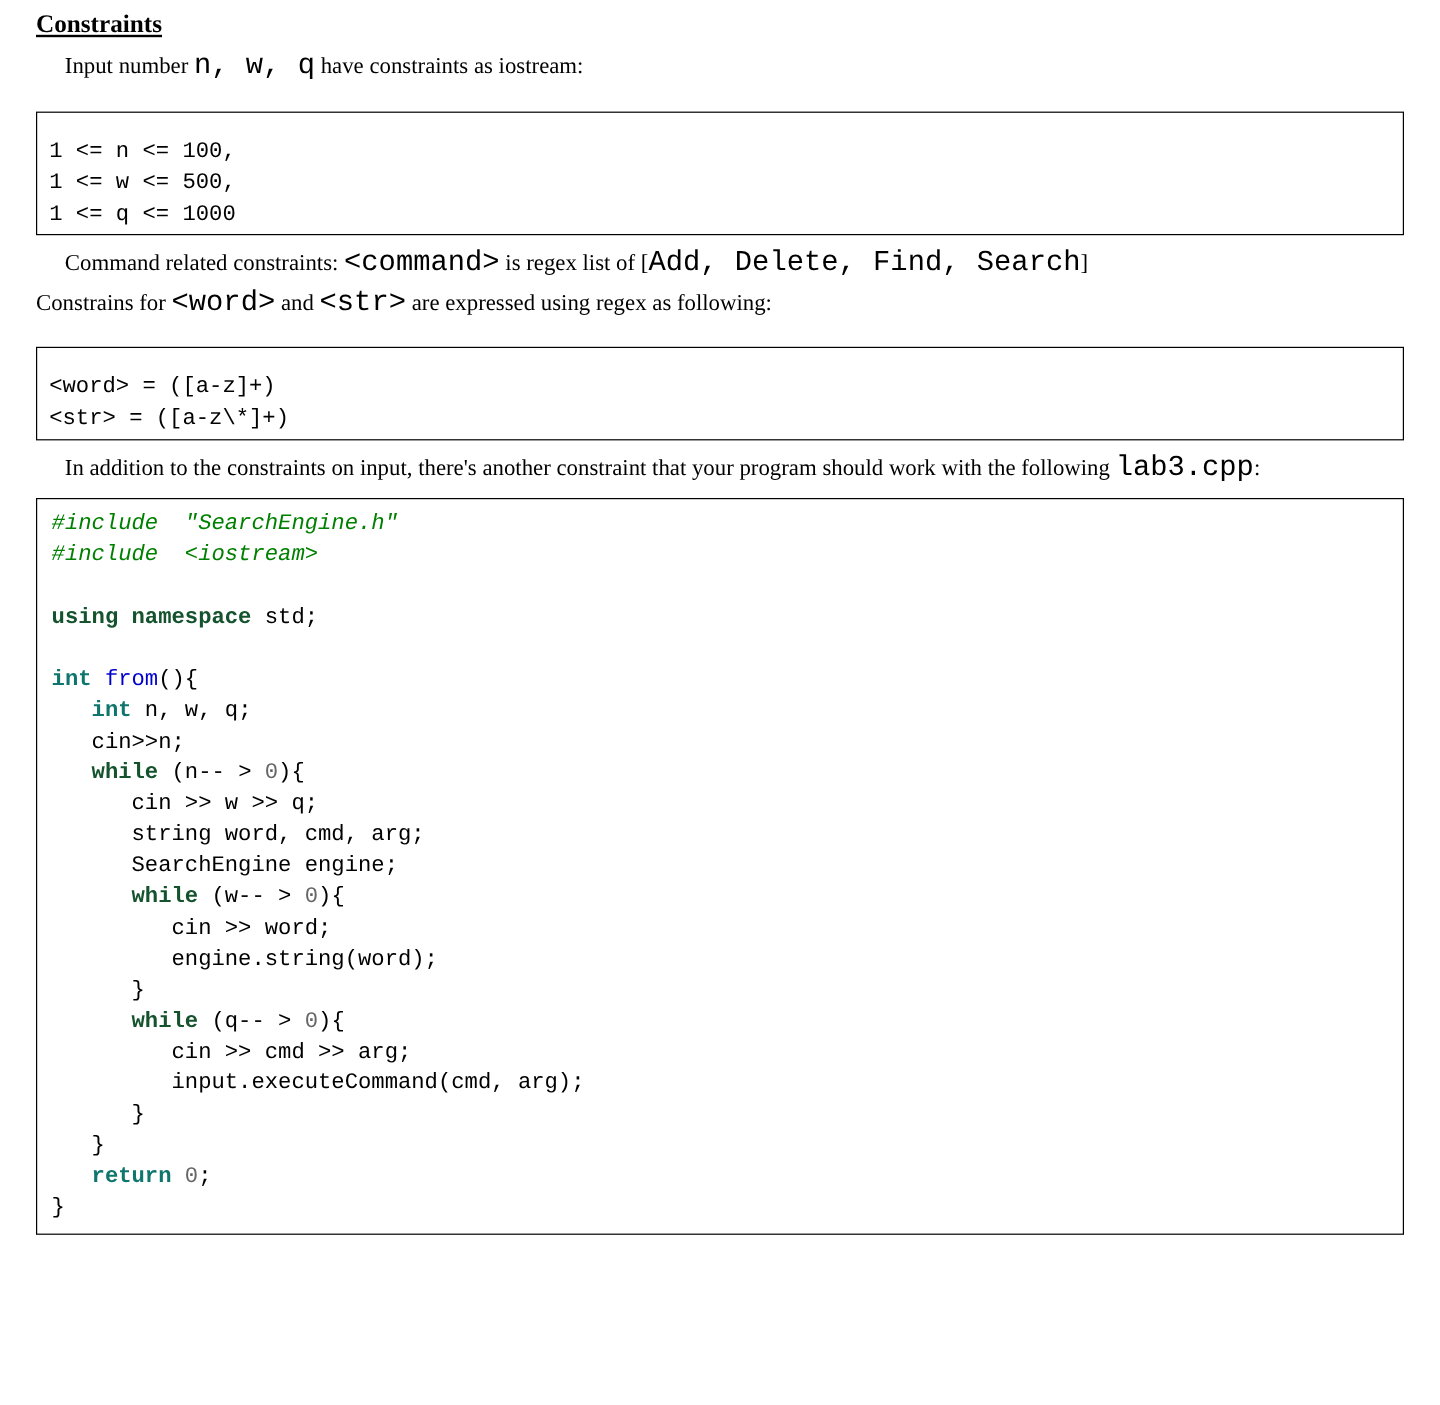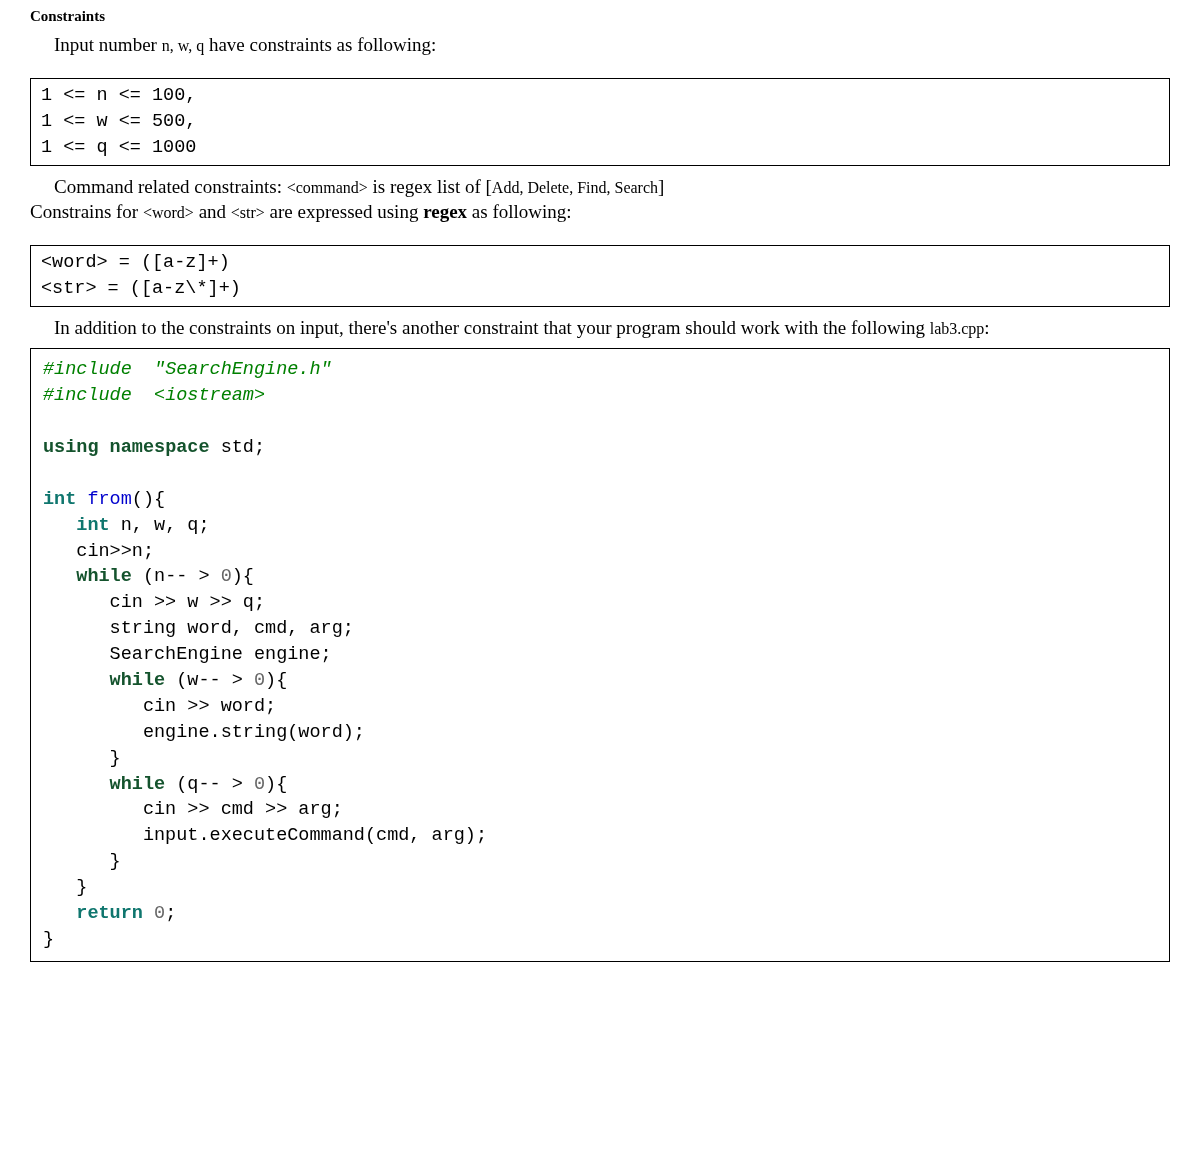--- a/index.html
+++ b/index.html
@@ -7,42 +7,43 @@
     font-size: 19px;
     line-height: 1.35;
     color: #000;
     background: #fff;
     margin: 0;
     padding: 6px 30px 20px 30px;
     width: 1140px;
   }
   .section-title {
     font-weight: bold;
-    font-size: 15px;
+    font-size: 21px;
     margin: 0 0 6px 0;
+    text-decoration: underline;
   }
   .para {
     margin: 4px 0 8px 0;
     text-indent: 24px;
   }
   .para-justify {
     text-align: justify;
   }
   .tt {
-    font-family: Liberation Serif, serif;
-    font-size: 16px;
+    font-family: Liberation Mono, monospace;
+    font-size: 24px;
     margin-top: 28px;
   }
   .bold {
-    font-weight: bold;
+    font-weight: normal;
     text-align: right;
   }
   .box {
     border: 1px solid #000;
-    padding: 4px 10px 4px 10px;
+    padding: 20px 10px 4px 10px;
     margin: 20px 0 8px 0;
     font-family: "Courier New", Courier, monospace;
     font-size: 18.5px;
     white-space: pre;
     line-height: 1.4;
   }
   .codebox {
     border: 1px solid #000;
     padding: 8px 12px 8px 12px;
     margin: 6px 0 0 0;
@@ -57,21 +58,21 @@
   .c-int   { color: #0f766e; font-weight: bold; }
   .c-func  { color: #0000cd; }
   .c-num   { color: #666666; }
 </style>
 </head>
 <body>
 
 <div class="section-title">Constraints</div>
 
 <p class="para">
-  <span>Input number </span><span class="tt">n, w, q</span><span> have constraints as following:</span>
+  <span>Input number </span><span class="tt">n, w, q</span><span> have constraints as iostream:</span>
 </p>
 
 <div class="box">1 &lt;= n &lt;= 100,
 1 &lt;= w &lt;= 500,
 1 &lt;= q &lt;= 1000</div>
 
 <p class="para" style="text-indent:24px; margin-bottom:2px;">
   <span>Command related constraints: </span><span class="tt">&lt;command&gt;</span><span> is regex list of [</span><span class="tt">Add, Delete, Find, Search</span><span>]</span><br>
   <span>Constrains for </span><span class="tt">&lt;word&gt;</span><span> and </span><span class="tt">&lt;str&gt;</span><span> are expressed using </span><span class="bold">regex</span><span> as following:</span>
 </p>

